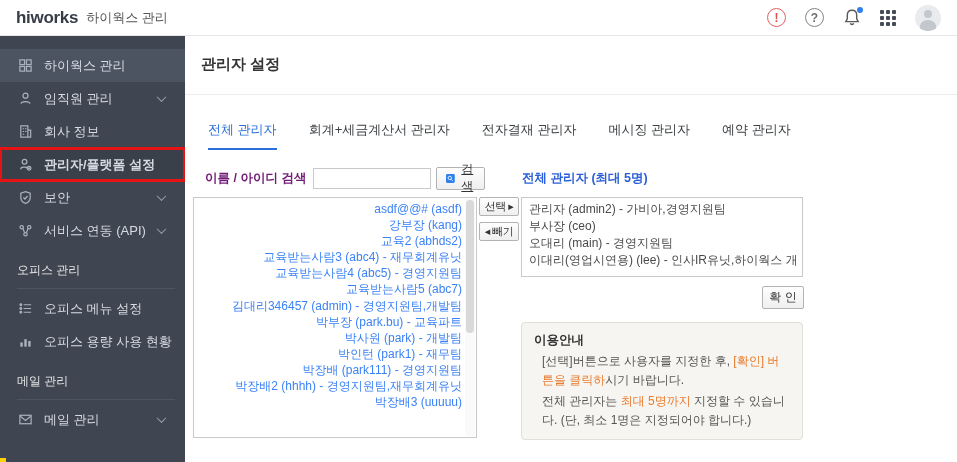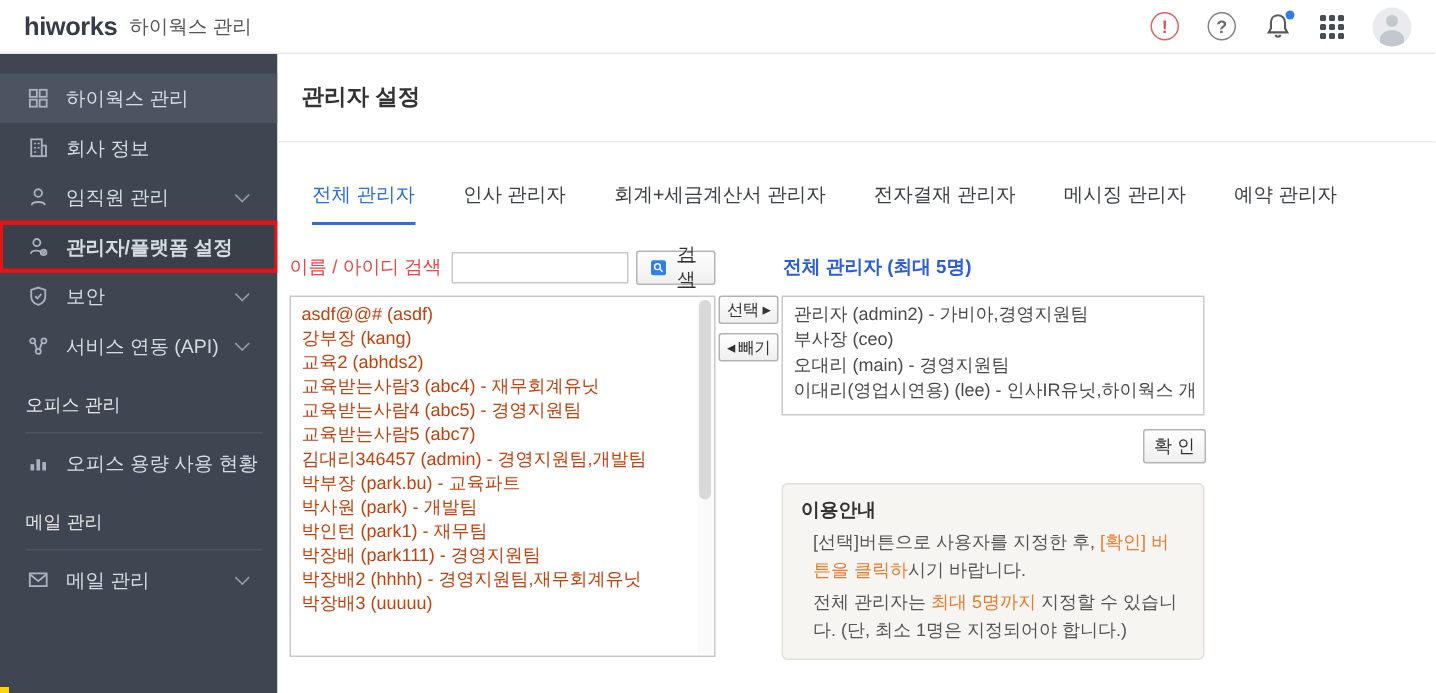--- a/index.html
+++ b/index.html
@@ -53,33 +53,33 @@
   .tabs { display:flex; gap:32px; padding:26px 0 0 23px; font-size:13px; color:#3c4043; }
   .tab { padding-bottom:9px; cursor:pointer; }
   .tab.active { color:#2b6fdd; border-bottom:2px solid #2b6fdd; }
 
   .content { display:flex; padding:15px 0 0 8px; }
   .col-left { width:284px; }
   .col-mid { width:44px; display:flex; flex-direction:column; align-items:center; }
   .col-right { width:283px; }
 
   .row-head { height:26px; display:flex; align-items:center; }
-  .search-label { font-size:12.5px; font-weight:400; color:#ef4444; white-space:nowrap; }
+  .search-label { font-size:12.5px; font-weight:700; color:#701a75; margin-left:12px; white-space:nowrap; }
   .search-input { width:118px; height:21px; border:1px solid #c9c9c9; margin-left:7px;
     font-size:12px; padding:0 4px; }
   .btn { border:1px solid #b3b3b3; border-radius:2px; color:#333; font-size:12px;
     background:linear-gradient(#fefefe,#efefef); cursor:pointer;
     display:inline-flex; align-items:center; justify-content:center; }
   .search-btn { height:23px; padding:0 9px; margin-left:5px; gap:4px;text-decoration:underline; }
   .mini-btn { width:40px; height:19px; font-size:11px; margin-top:6px; letter-spacing:-0.5px; }
   .confirm-btn { width:42px; height:23px; }
 
   .listbox { position:relative; width:284px; height:241px; border:1px solid #c9c9c9;
     background:#fff; margin-top:6px; padding:3px 14px 0 7px; overflow:hidden; }
-  .listbox .li { font-size:12px; color:#c2410c; line-height:16.1px; white-space:nowrap; overflow:hidden; }
+  .listbox .li { font-size:12px; color:#3b82f6; line-height:16.1px; white-space:nowrap; overflow:hidden;text-align:right; }
   .scroll-track { position:absolute; top:1px; right:1px; width:10px; bottom:1px; background:#fafafa; }
   .scroll-thumb { position:absolute; top:1px; right:1px; width:8px; height:133px;
     background:#d9d9d9; border-radius:4px; }
 
   .panel-title { font-size:12.5px; font-weight:700; color:#2b5fd9; margin-left:1px; }
   .selbox { width:282px; height:80px; border:1px solid #c9c9c9; margin-top:6px;
     padding:3px 4px 0 7px; overflow:hidden; }
   .selbox .li { font-size:12px; color:#4a4a4a; line-height:17px; white-space:nowrap; overflow:hidden; }
   .confirm-row { display:flex; justify-content:flex-end; margin-top:9px; }
 
@@ -133,37 +133,37 @@
         <rect x="2" y="9" width="5" height="5"></rect>
           <rect x="9" y="9" width="5" height="5"></rect>
       </svg>
       </span>
     <span>하이웍스 관리</span>
   </div>
 
   <div class="side-item">
     <span class="side-icon">
       <svg viewBox="0 0 16 16" fill="none" stroke="#a9b2be" stroke-width="1.3">
+        <circle cx="8" cy="5" r="2.7"></circle>
+          <path d="M3.4 13.6c0-3 9.2-3 9.2 0"></path>
+      </svg>
+      </span>
+    <span>임직원 관리</span>
+    <span class="chev"></span>
+  </div>
+
+  <div class="side-item">
+    <span class="side-icon">
+      <svg viewBox="0 0 16 16" fill="none" stroke="#a9b2be" stroke-width="1.3">
         <rect x="3" y="2" width="7.5" height="12"></rect>
           <path d="M10.5 6.5H13.5V14H10.5"></path>
         <path d="M5 5h1.5M7.5 5H9M5 8h1.5M7.5 8H9M5 11h1.5" stroke-width="1.1"></path>
       </svg>
       </span>
     <span>회사 정보</span>
-  </div>
-
-  <div class="side-item">
-    <span class="side-icon">
-      <svg viewBox="0 0 16 16" fill="none" stroke="#a9b2be" stroke-width="1.3">
-        <circle cx="8" cy="5" r="2.7"></circle>
-          <path d="M3.4 13.6c0-3 9.2-3 9.2 0"></path>
-      </svg>
-      </span>
-    <span>임직원 관리</span>
-    <span class="chev"></span>
   </div>
 
   <div class="side-item annotated">
     <span class="side-icon">
       <svg viewBox="0 0 16 16" fill="none" stroke="#a9b2be" stroke-width="1.3">
         <circle cx="7" cy="5" r="2.5"></circle>
           <path d="M2.8 13c0-2.7 6-2.9 7.3-1"></path>
         <circle cx="11.8" cy="12" r="2"></circle>
           <circle cx="11.8" cy="12" r="0.5" fill="#a9b2be"></circle>
       </svg>
@@ -191,20 +191,31 @@
           <circle cx="8" cy="12" r="1.8"></circle>
         <path d="M5.3 5.8 7 10.3M10.7 5.8 9 10.3"></path>
       </svg>
       </span>
     <span>서비스 연동 (API)</span>
     <span class="chev"></span>
   </div>
 
   <div class="side-section">오피스 관리</div>
 
+  <div class="side-item">
+    <span class="side-icon">
+      <svg viewBox="0 0 16 16" fill="none" stroke="#a9b2be" stroke-width="1.3">
+        <circle cx="3" cy="4" r="0.9" fill="#a9b2be"></circle>
+          <circle cx="3" cy="8" r="0.9" fill="#a9b2be"></circle>
+          <circle cx="3" cy="12" r="0.9" fill="#a9b2be"></circle>
+        <path d="M6 4h8M6 8h8M6 12h8"></path>
+      </svg>
+      </span>
+    <span>오피스 메뉴 설정</span>
+  </div>
 
   <div class="side-item">
     <span class="side-icon">
       <svg viewBox="0 0 16 16" fill="#a9b2be">
         <rect x="2.5" y="9" width="2.6" height="4.5"></rect>
           <rect x="6.7" y="5.5" width="2.6" height="8"></rect>
           <rect x="10.9" y="7.5" width="2.6" height="6"></rect>
       </svg>
       </span>
     <span>오피스 용량 사용 현황</span>
@@ -225,21 +236,20 @@
 
   <div class="capture-artifact"></div>
 </div>
 
 <div class="main">
   <div class="page-title">관리자 설정</div>
   <div class="title-divider"></div>
 
   <div class="tabs">
     <span class="tab active">전체 관리자</span>
-    <span class="tab">인사 관리자</span>
     <span class="tab">회계+세금계산서 관리자</span>
     <span class="tab">전자결재 관리자</span>
     <span class="tab">메시징 관리자</span>
     <span class="tab">예약 관리자</span>
   </div>
 
   <div class="content">
 
     <div class="col-left">
       <div class="row-head">

